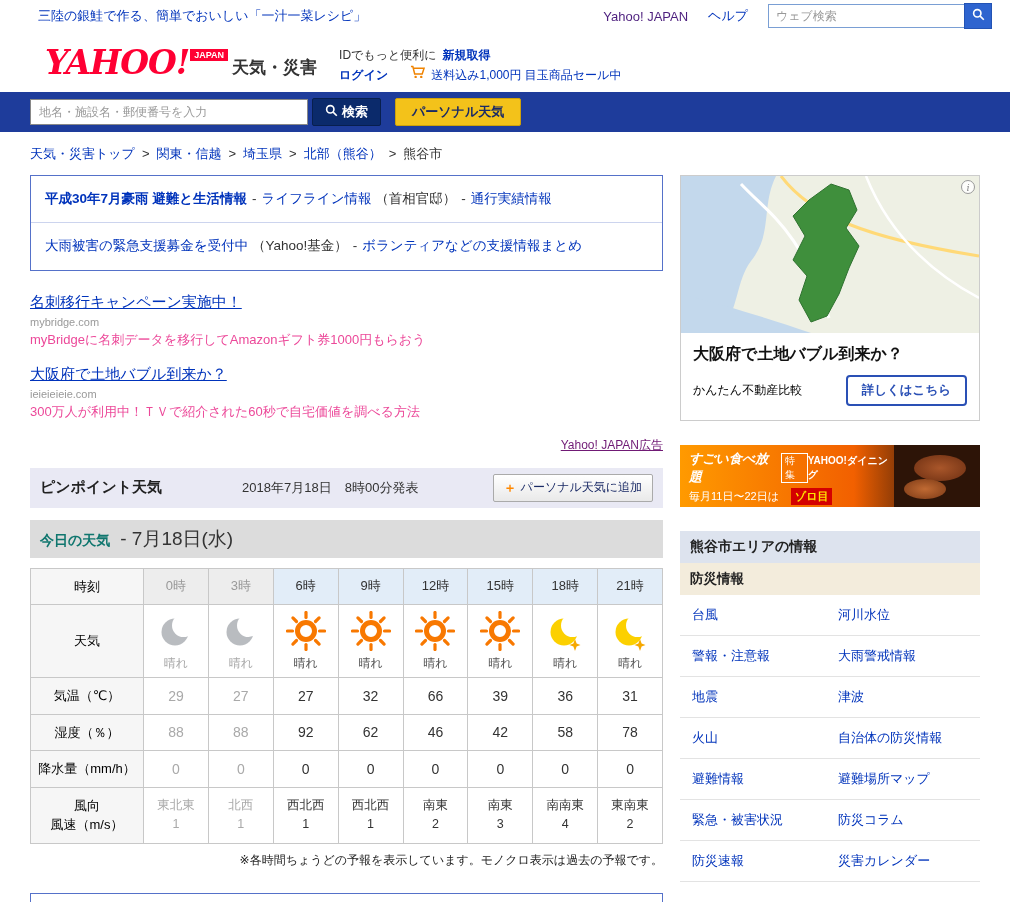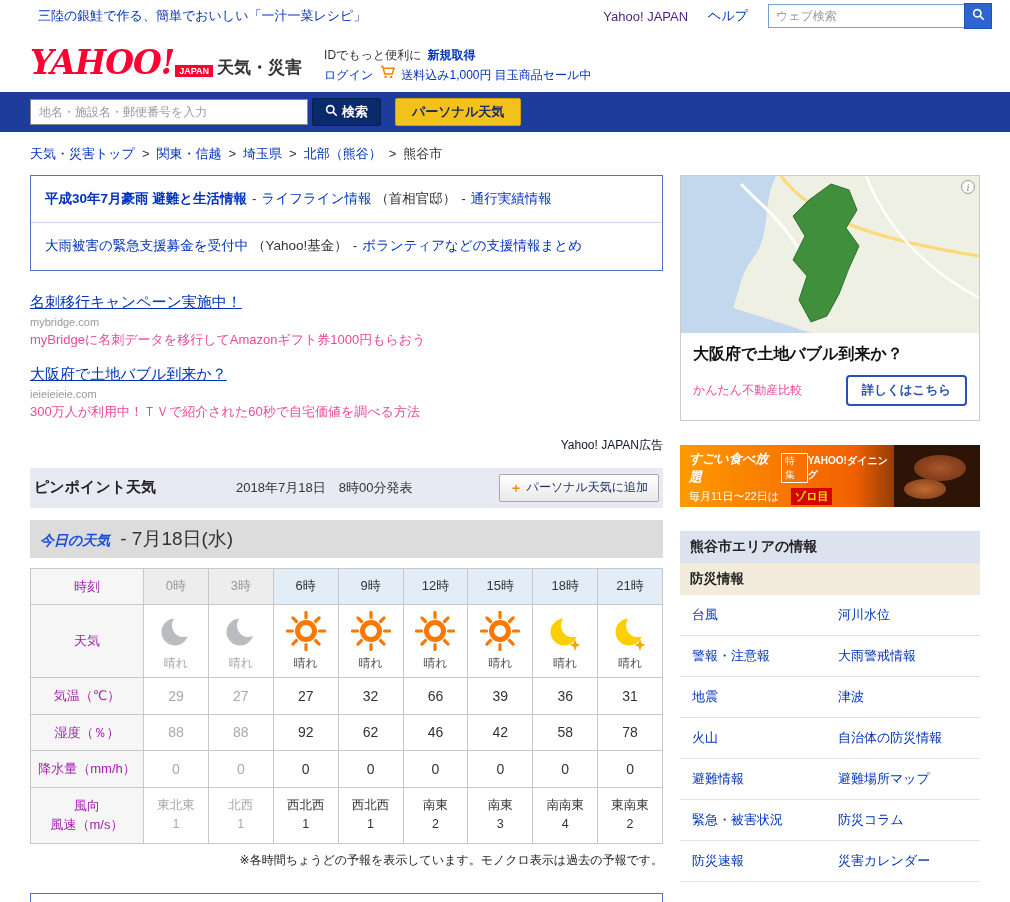--- a/index.html
+++ b/index.html
@@ -16,29 +16,29 @@
   .tb-promo { font-size:13px; color:#0033bb; }
   .tb-right { margin-left:auto; display:flex; align-items:center; gap:20px; }
   .tb-yj { color:#4d1f7e; font-size:13px; }
   .tb-help { color:#0033bb; font-size:13px; }
   .tb-search { display:flex; align-items:center; }
   .tb-search input { width:196px; height:24px; border:1px solid #7a9fd4; border-right:none; padding:0 7px; font-size:12px; color:#333; outline:none; }
   .tb-search input::placeholder { color:#999; }
   .tb-search button { width:28px; height:26px; background:#2e64cf; border:1px solid #2353b4; display:flex; align-items:center; justify-content:center; cursor:pointer; }
 
   
-  .header { height:60px; display:flex; align-items:center; padding:0 30px; }
+  .header { height:60px; display:flex; align-items:center; padding:0 45px; }
   .logo-wrap { display:flex; align-items:flex-end; }
   .logo-text { font-family:"DejaVu Serif","Liberation Serif",serif; font-style:italic; font-weight:bold; font-size:33px; color:#ff0033; letter-spacing:-1px; line-height:1; }
-  .logo-japan { background:#ff0033; color:#fff; font-size:9px; font-weight:bold; padding:1px 4px; margin-left:1px; margin-bottom:2px; }
+  .logo-japan { background:#ff0033; color:#fff; font-size:9px; font-weight:bold; padding:1px 4px; margin-left:1px; margin-bottom:18px; }
   .service-title { font-size:17px; font-weight:bold; color:#333; margin-left:4px; padding-top:10px; }
   .header-right { margin-left:22px; font-size:12px; line-height:1.7; padding-top:6px; }
   .hr-line { display:flex; align-items:center; gap:6px; }
   .id-link { font-weight:bold; }
-  .login-link { font-weight:normal; margin-right:1px; }
+  .login-link { font-weight:bold; margin-right:16px; }
 
   
   .band { background:#1e3c9b; height:40px; display:flex; align-items:center; padding:0 30px; }
   .band input { width:278px; height:26px; border:1px solid #888; padding:0 8px; font-size:12px; outline:none; }
   .band input::placeholder { color:#999; }
   .band .search-btn { margin-left:4px; height:28px; background:#0b2a6b; color:#fff; font-weight:bold; font-size:13px; border:1px solid #081f4e; border-radius:2px; padding:0 12px; display:flex; align-items:center; gap:4px; cursor:pointer; }
   .band .personal-btn { margin-left:14px; height:28px; background:#f3c21a; color:#1a2a66; font-weight:bold; font-size:13px; border:1px solid #cfa10a; border-radius:2px; padding:0 16px; cursor:pointer; }
 
   
   .breadcrumb { padding:13px 30px 8px; font-size:13px; }
@@ -57,38 +57,38 @@
   .em-title { font-weight:bold; }
   .em-sep { margin:0 5px; color:#333; }
   .em-note { color:#333; }
 
   
   .ads { margin-top:22px; }
   .ad { margin-bottom:16px; }
   .ad-title { font-size:15px; text-decoration:underline; }
   .ad-domain { color:#999; font-size:11px; margin:4px 0 3px; }
   .ad-desc { color:#ec4899; font-size:13px; }
-  .ads-label { text-align:right; color:#0f172a; font-size:12px; margin-top:4px; }
-
-  
-  .pp-bar { margin-top:14px; background:#e9e9f4; padding:6px 4px; display:flex; align-items:center; }
+  .ads-label { text-align:right; color:#701a75; font-size:12px; margin-top:4px;text-decoration:underline; }
+
+  
+  .pp-bar { margin-top:14px; background:#e9e9f4; padding:6px 10px; display:flex; align-items:center; }
   .pp-title { font-size:15px; font-weight:bold; color:#222; }
   .pp-date { margin-left:80px; font-size:13px; white-space:pre; }
   .pp-add { margin-left:auto; background:linear-gradient(#ffffff,#e9e9e9); border:1px solid #aaa; border-radius:2px; padding:4px 10px; font-size:12px; color:#1a2a66; display:flex; align-items:center; gap:4px; cursor:pointer; }
   .plus-icon { color:#f80; font-weight:bold; font-size:13px; }
 
   
   .today-bar { margin-top:12px; background:#dcdcdc; padding:6px 10px; font-size:14px; }
-  .today-title { font-weight:bold; color:#1d4ed8;font-style:italic; }
+  .today-title { font-weight:bold; color:#0f766e; }
   .today-date { font-size:19px; margin-left:6px; color:#333; }
 
   
   table.weather { margin-top:10px; border-collapse:collapse; width:100%; table-layout:fixed; }
   table.weather th, table.weather td { border:1px solid #c8c8c8; }
-  .rh { background:#f6f6f6; font-weight:normal; font-size:13px; color:#a21caf; width:113px; padding:8px 2px; text-align:center; line-height:1.5; }
+  .rh { background:#f6f6f6; font-weight:normal; font-size:13px; color:#000000; width:113px; padding:8px 2px; text-align:center; line-height:1.5; }
   td.hour { text-align:center; font-size:13px; padding:8px 0; }
   td.hour.past { background:#ededed; color:#999; }
   td.hour.future { background:#e2edf8; color:#333; }
   td.val { text-align:center; font-size:14px; padding:8px 0; background:#fff; }
   td.val.past { color:#a9a9a9; }
   td.wx { text-align:center; padding:6px 0 5px; background:#fff; }
   .wxlabel { font-size:12px; color:#555; margin-top:1px; }
   td.wx.past .wxlabel { color:#a9a9a9; }
   td.wind div { line-height:1.55; font-size:12.5px; }
   .table-note { font-size:12px; text-align:right; margin-top:8px; color:#222; }
@@ -97,21 +97,21 @@
   .warn-box { margin-top:24px; border:1px solid #5571c9; padding:12px 14px 16px; }
   .warn-title { font-weight:bold; font-size:14px; }
 
   
   .map-ad { border:1px solid #ccc; background:#fff; }
   .map-canvas { position:relative; height:157px; overflow:hidden; }
   .info-icon { position:absolute; top:4px; right:4px; width:14px; height:14px; border-radius:50%; border:1px solid #999; color:#888; font-size:10px; line-height:13px; text-align:center; background:rgba(255,255,255,.85); font-style:italic; font-family:"DejaVu Serif",serif; }
   .map-ad-body { padding:11px 12px 14px; }
   .map-ad-title { font-size:16px; font-weight:bold; color:#111; }
   .map-ad-row { margin-top:10px; display:flex; align-items:center; justify-content:space-between; }
-  .map-ad-sub { font-size:12px; color:#ec4899; }
+  .map-ad-sub { font-size:12px; color:#000000; }
   .map-ad-btn { border:2px solid #2a50b5; color:#2a50b5; background:#fff; font-size:12.5px; padding:5px 14px; border-radius:4px; cursor:pointer; font-weight:bold; }
 
   .food-ad { margin-top:24px; height:62px; position:relative; overflow:hidden; background:linear-gradient(90deg,#ff9a00 0%,#f26000 58%,#7a3408 75%,#2d1407 100%); color:#fff; padding:5px 9px; cursor:pointer; }
   .fa-row1 { display:flex; align-items:center; font-size:13px; font-weight:bold; font-style:italic; }
   .fa-tokushu { font-style:normal; font-size:10px; border:1px solid #fff; padding:0 3px; margin-left:5px; font-weight:normal; }
   .fa-brand { margin-left:auto; font-size:10px; font-style:normal; font-weight:bold; color:#fff; margin-right:78px; }
   .fa-row2 { margin-top:2px; font-size:11px; display:flex; align-items:center; gap:12px; }
   .fa-zorome { background:#d40000; color:#ffe200; font-weight:bold; padding:1px 4px; font-size:11px; }
   .fa-row3 { margin-top:1px; font-size:15px; font-weight:bold; color:#ffe200; }
   .fa-photo { position:absolute; right:0; top:0; width:86px; height:62px; background:#2d1407; }

